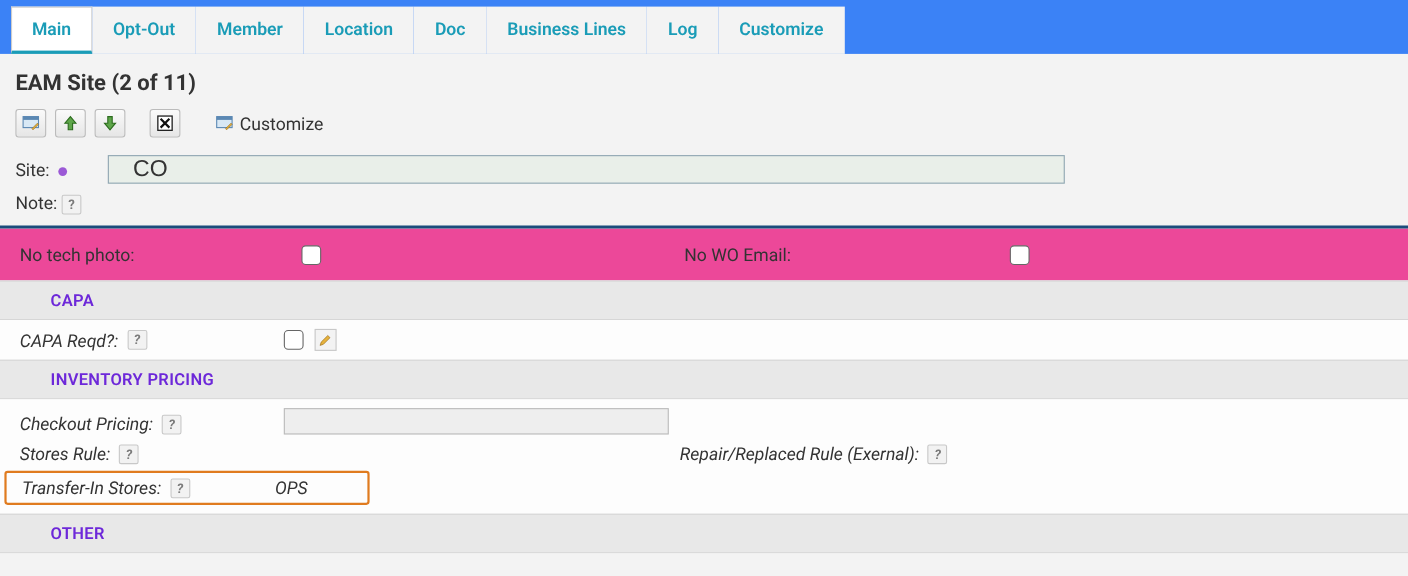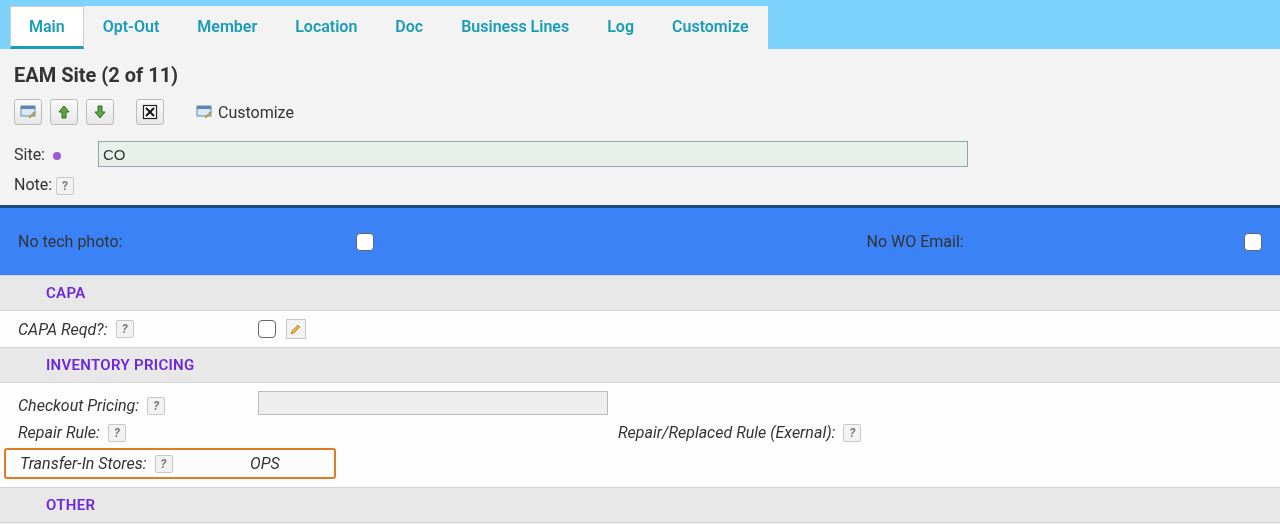--- a/index.html
+++ b/index.html
@@ -7,21 +7,21 @@
       font-family: -apple-system, "Segoe UI", Roboto, Arial, sans-serif;
       font-size: 15px;
       background: #f3f3f3;
       color: #333;
       width: 1280px;
     }
     .tabs {
       display: flex;
       gap: 0;
       padding: 6px 10px 0 10px;
-      background: #7dd3fc;
+      background: #3b82f6;
       border-bottom: none;
     }
     .tab {
       padding: 10px 18px;
       color: #1a9cb7;
       font-weight: 600;
       font-size: 16px;
       cursor: pointer;
       border: 1px solid transparent;
       background: #f3f3f3;
@@ -96,38 +96,37 @@
       color: #7a7a7a;
       font-size: 12px;
       font-weight: 700;
       border-radius: 2px;
       cursor: pointer;
     }
     .input-text {
       height: 26px;
       border: 1px solid #8fa5b2;
       background: #e9efe9;
-      padding: 0 4px;
-      font-size: 15px;
+      padding: 0 22px;
+      font-size: 21px;
       color: #333;
     }
     .input-site { width: 870px; }
     .input-note { width: 664px; }
     .divider {
       height: 3px;
       background: #1a4c7b;
       margin-top: 6px;
     }
     .detail-area { background: #fff; }
     .check-row {
       display: flex;
-      padding: 24px 18px;
-      align-items: center;
-      background: #3b82f6;
-      justify-content: space-between;
+      padding: 14px 18px;
+      align-items: center;
+      background: #ec4899;
     }
     .check-pair { display:flex; align-items:center; }
     .check-label { font-size: 16px; color: #333; }
     .check-box {
       width: 18px; height: 18px;
       border: 1.5px solid #666;
       border-radius: 4px;
       background: #fff;
       cursor: pointer;
     }
@@ -286,21 +285,21 @@
     <div style="display:flex; align-items:flex-end; margin-bottom:8px;">
       <div class="field-label" style="width:240px;">
         <span>Checkout Pricing:</span>
         <span class="help-badge">?</span>
       </div>
       <div class="flat-input"></div>
     </div>
 
     <div style="display:flex; align-items:center; margin-bottom:6px;">
       <div class="field-label" style="width:600px;">
-        <span>Repair Rule:</span>
+        <span>Stores Rule:</span>
         <span class="help-badge">?</span>
       </div>
       <div class="field-label">
         <span>Repair/Replaced Rule (Exernal):</span>
         <span class="help-badge">?</span>
       </div>
     </div>
 
     <div style="margin-left:-14px;">
       <div class="highlight-row">

